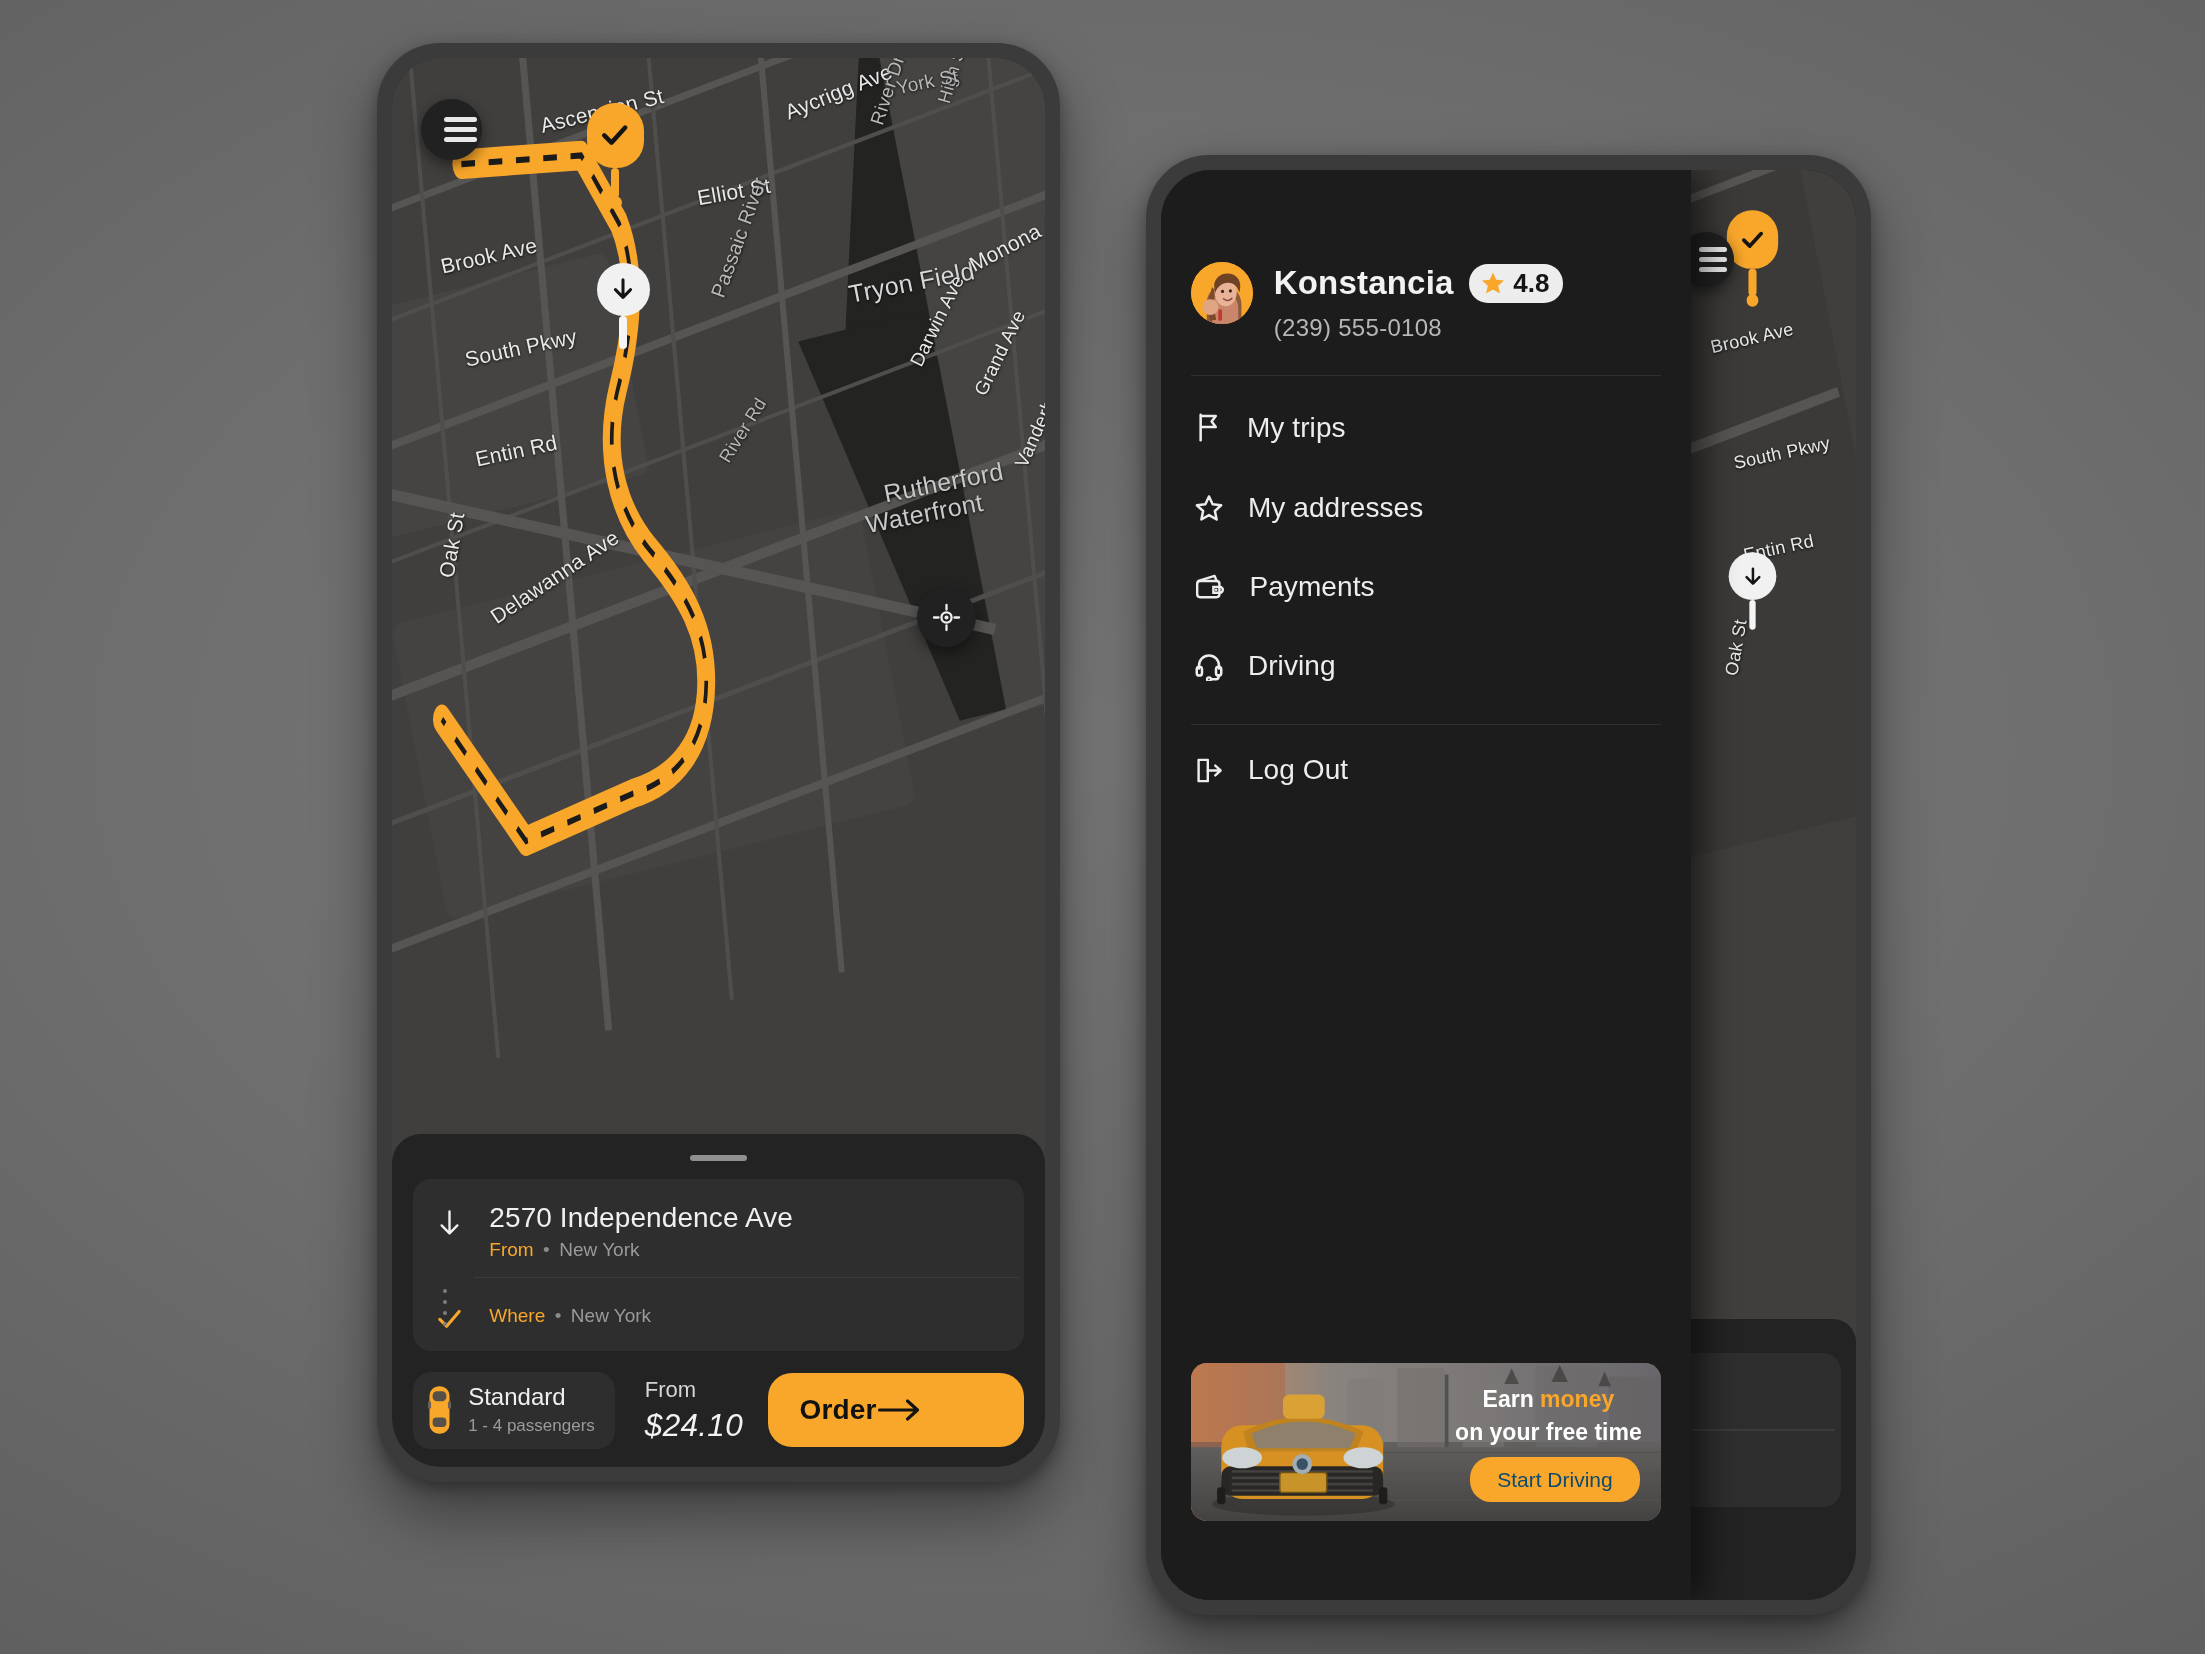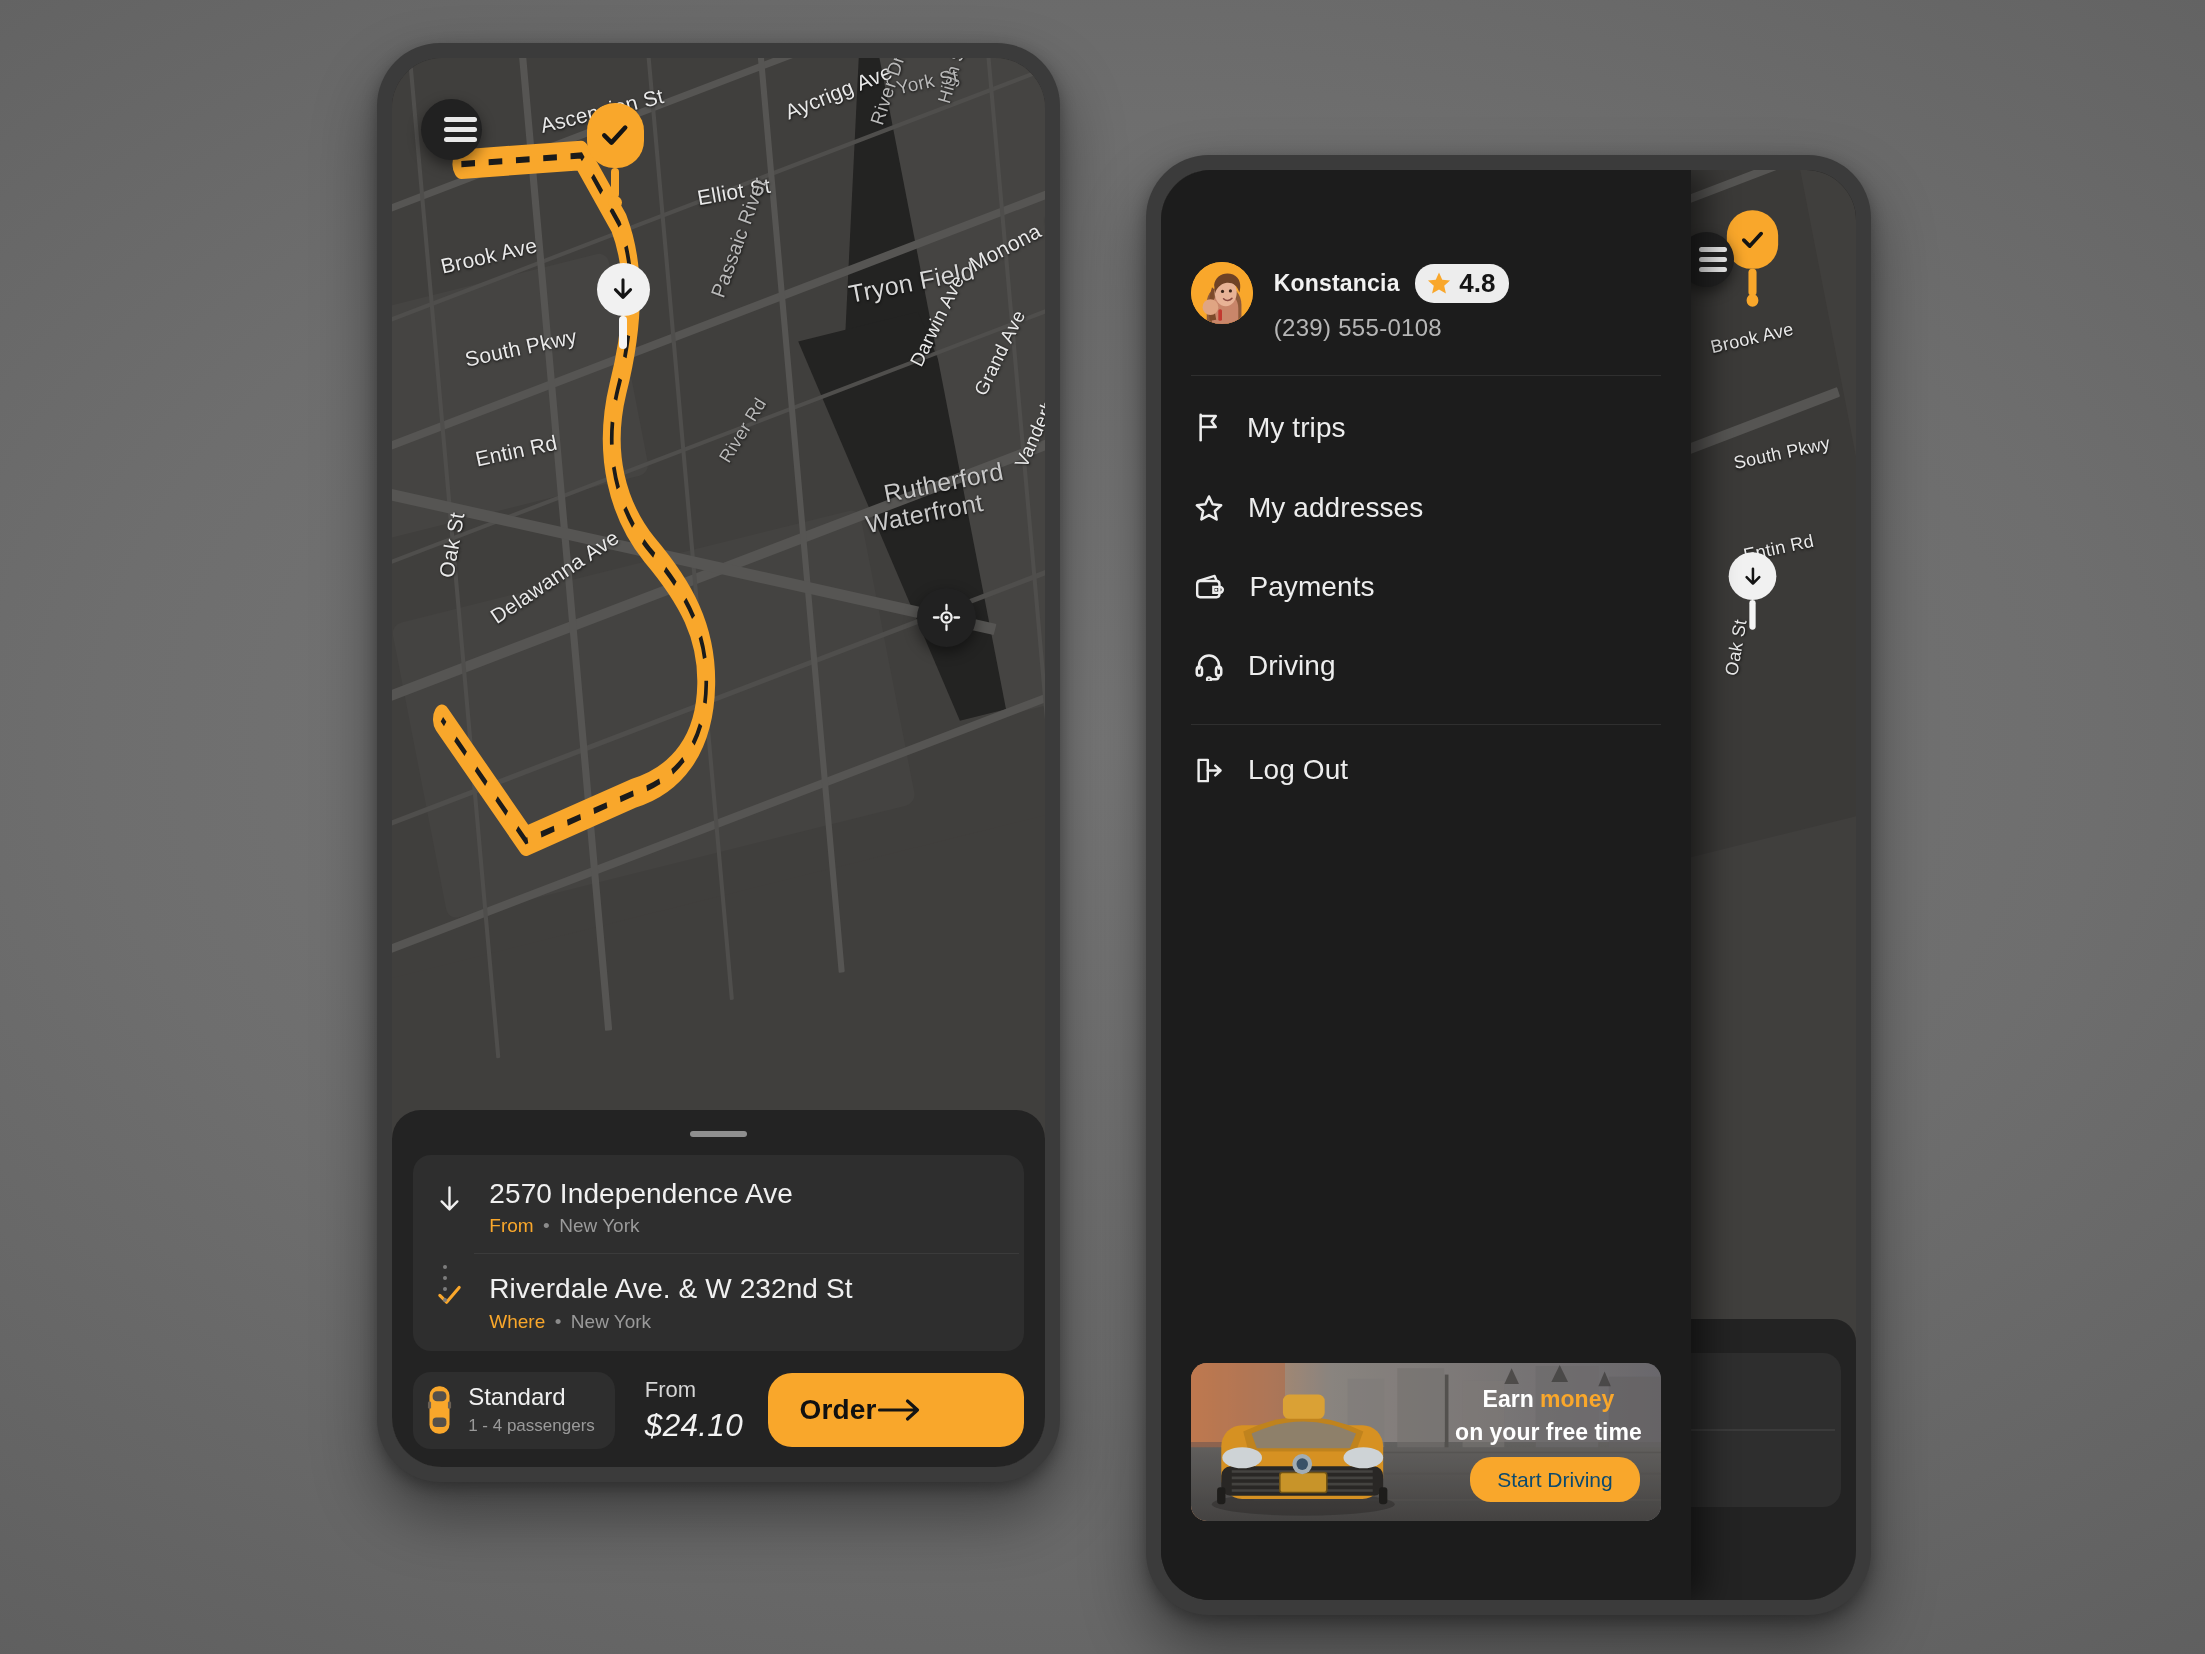--- a/index.html
+++ b/index.html
@@ -87,21 +87,21 @@
 
   
   .drawer { position:absolute; left:0; top:0; bottom:0; width:530px;
             background:#1c1c1c; padding:0 30px;
             box-shadow:13.7px 0 31.5px rgba(0,0,0,.55); z-index:5; }
   .prof { display:flex; align-items:flex-start; padding:92px 0 0 0; }
   .avatar { width:62px; height:62px; border-radius:50%; overflow:hidden; flex:0 0 62px;
             background:#F9A72B; position:relative; }
   .prof-main { margin-left:21px; padding-top:2.1px; }
   .prof-top { display:flex; align-items:center; gap:15.8px; }
-  .prof-name { color:#f2f2f2; font-size:23px; font-weight:700; letter-spacing:0.2px; }
+  .prof-name { color:#f2f2f2; font-size:33px; font-weight:700; letter-spacing:0.2px; }
   .badge { background:#ededed; border-radius:19px; padding:4.2px 13.7px 4.2px 10.5px;
            display:flex; align-items:center; gap:7.4px; }
   .badge .val { color:#151515; font-size:26px; font-weight:700; }
   .prof-phone { color:#b6b6b6; font-size:24px; margin-top:10.5px; letter-spacing:0.3px; }
   .divider { height:1.6px; background:#2f2f2f; margin:33px 0 0; }
 
   .menu { padding-top:11.6px; }
   .mi { display:flex; align-items:center; gap:24px; padding:23.6px 0 23.6px 3.2px; }
   .mi .lbl { color:#ededed; font-size:28px; letter-spacing:0.1px; }
 
@@ -251,21 +251,20 @@
               <i></i>
             </div>
 
           <div class="addr-row">
             <div class="addr-ico">
               <svg width="29" height="29" viewBox="0 0 24 24">
                   <path d="M4 12.8 L9.6 18.4 L20 6.2" fill="none" stroke="#F9A72B" stroke-width="2.6" stroke-linecap="round" stroke-linejoin="round"></path>
                 </svg>
             </div>
             <div class="addr-txt">
-              <div class="addr-title">Riverdale Ave. &amp; W 232nd St</div>
               <div class="addr-sub">
                 <span class="k">Where</span>
                 <span class="d">•</span>
                 <span class="v">New York</span>
               </div>
             </div>
           </div>
         </div>
 
         <div class="action-row">

